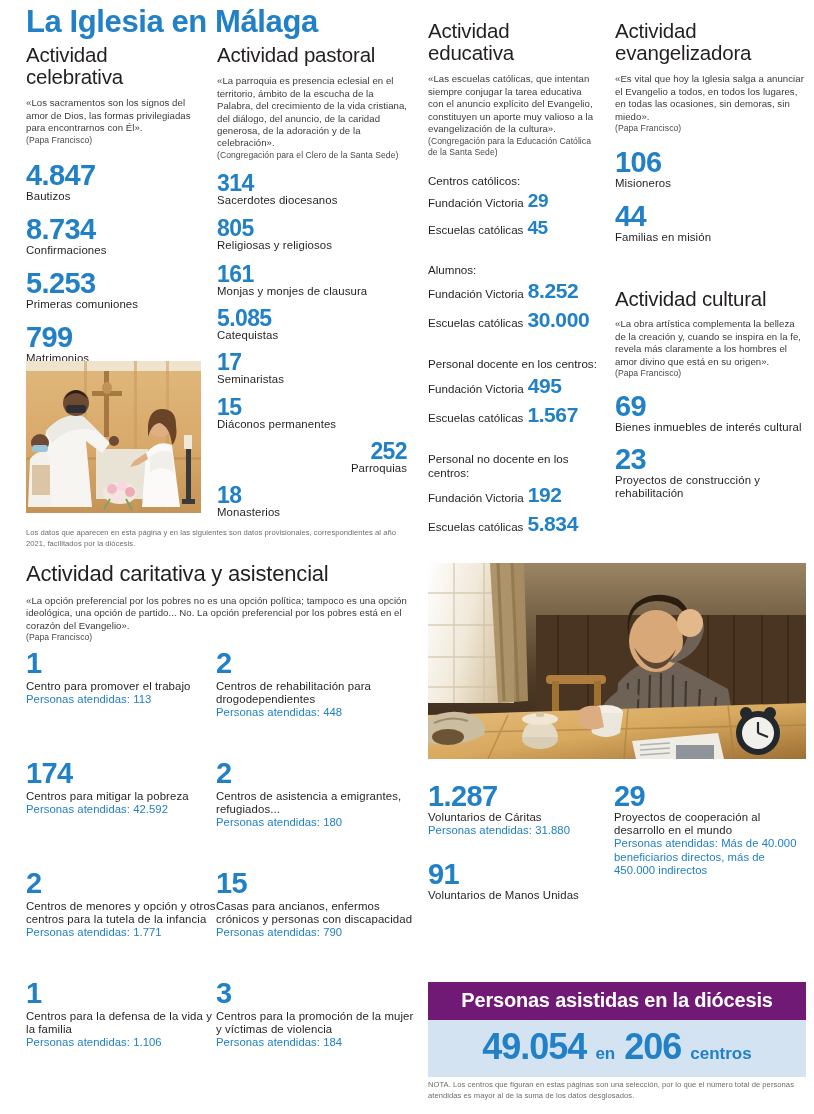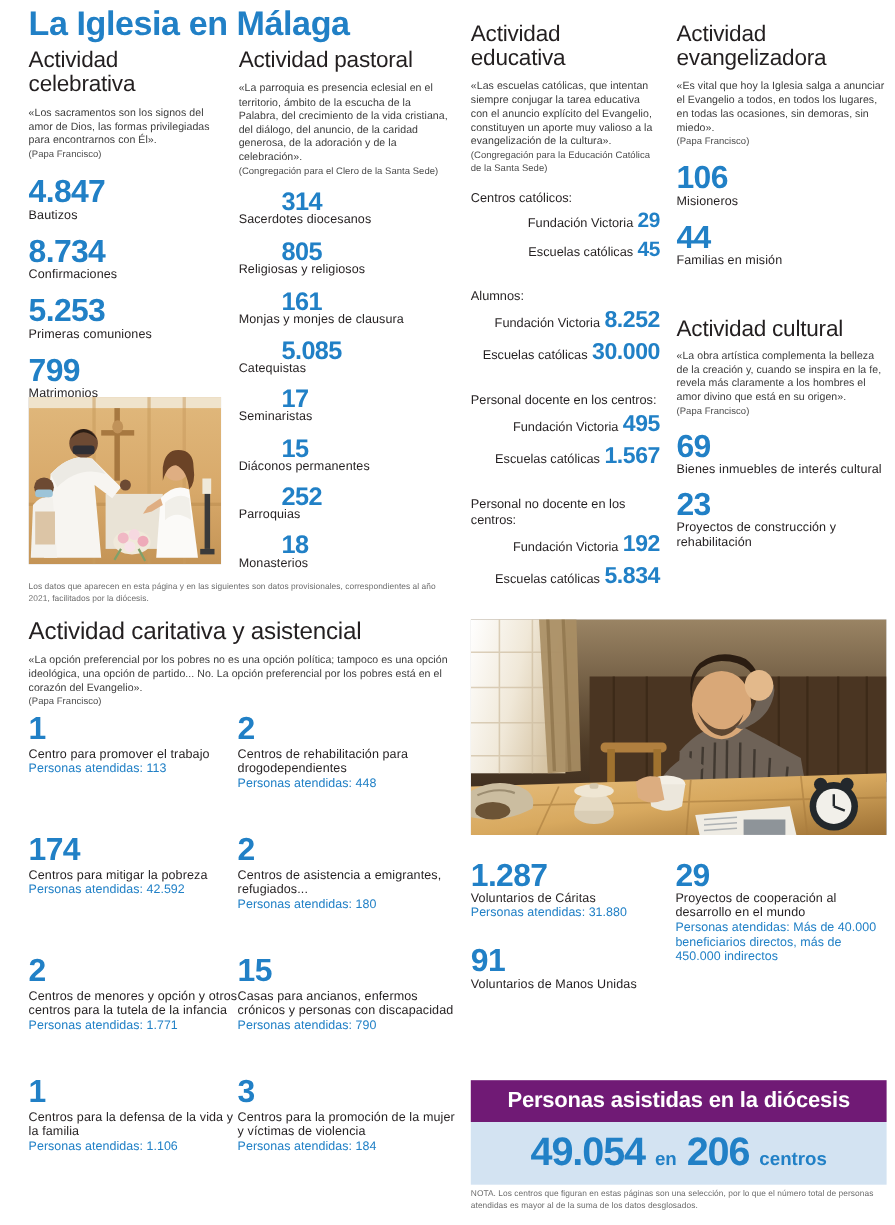--- a/index.html
+++ b/index.html
@@ -35,40 +35,40 @@
     letter-spacing: 0.05px;
   }
   .quote .src { display: block; font-size: 8.6px; color: #4a4a4a; }
   .num {
     color: #2180c6;
     font-weight: bold;
     line-height: 0.96;
     letter-spacing: -0.6px;
   }
   .num.xl { font-size: 29px; }
-  .num.lg { font-size: 23px; margin-left: 39px; }
+  .num.lg { font-size: 23px; }
   .lbl {
     font-size: 11.4px;
     color: #231f20;
     line-height: 1.16;
     letter-spacing: 0.1px;
   }
   .attended {
     font-size: 11.3px;
     color: #2180c6;
     font-weight: normal;
     line-height: 1.18;
     letter-spacing: 0.05px;
   }
   .stat { margin-bottom: 10px; }
 
   
   .inline-row {
     display: flex; align-items: baseline; gap: 4px;
-    font-size: 11.6px; line-height: 1.38; color: #231f20; justify-content: flex-end;
+    font-size: 11.6px; line-height: 1.38; color: #231f20;
   }
   .inline-row .v { font-size: 19px; font-weight: bold; color: #2180c6; letter-spacing: -0.4px; }
   .inline-row .v.big { font-size: 21px; }
   .grp-head { font-size: 11.6px; line-height: 1.25; color: #231f20; }
 
   
   .col { position: absolute; }
 
   #col-celebrativa { left: 26px; top: 44px;  width: 182px; }
   #col-pastoral    { left: 217px; top: 44px; width: 190px; }
@@ -194,21 +194,21 @@
         <div class="lbl">Catequistas</div>
       </div>
       <div class="stat" style="margin-bottom:9px;">
         <div class="num lg">17</div>
         <div class="lbl">Seminaristas</div>
       </div>
       <div class="stat" style="margin-bottom:9px;">
         <div class="num lg">15</div>
         <div class="lbl">Diáconos permanentes</div>
       </div>
-      <div class="stat" style="margin-bottom:9px;">
+      <div class="stat" style="margin-bottom:9px;text-align:right;">
         <div class="num lg">252</div>
         <div class="lbl">Parroquias</div>
       </div>
       <div class="stat">
         <div class="num lg">18</div>
         <div class="lbl">Monasterios</div>
       </div>
     </div>
   </div>
 

